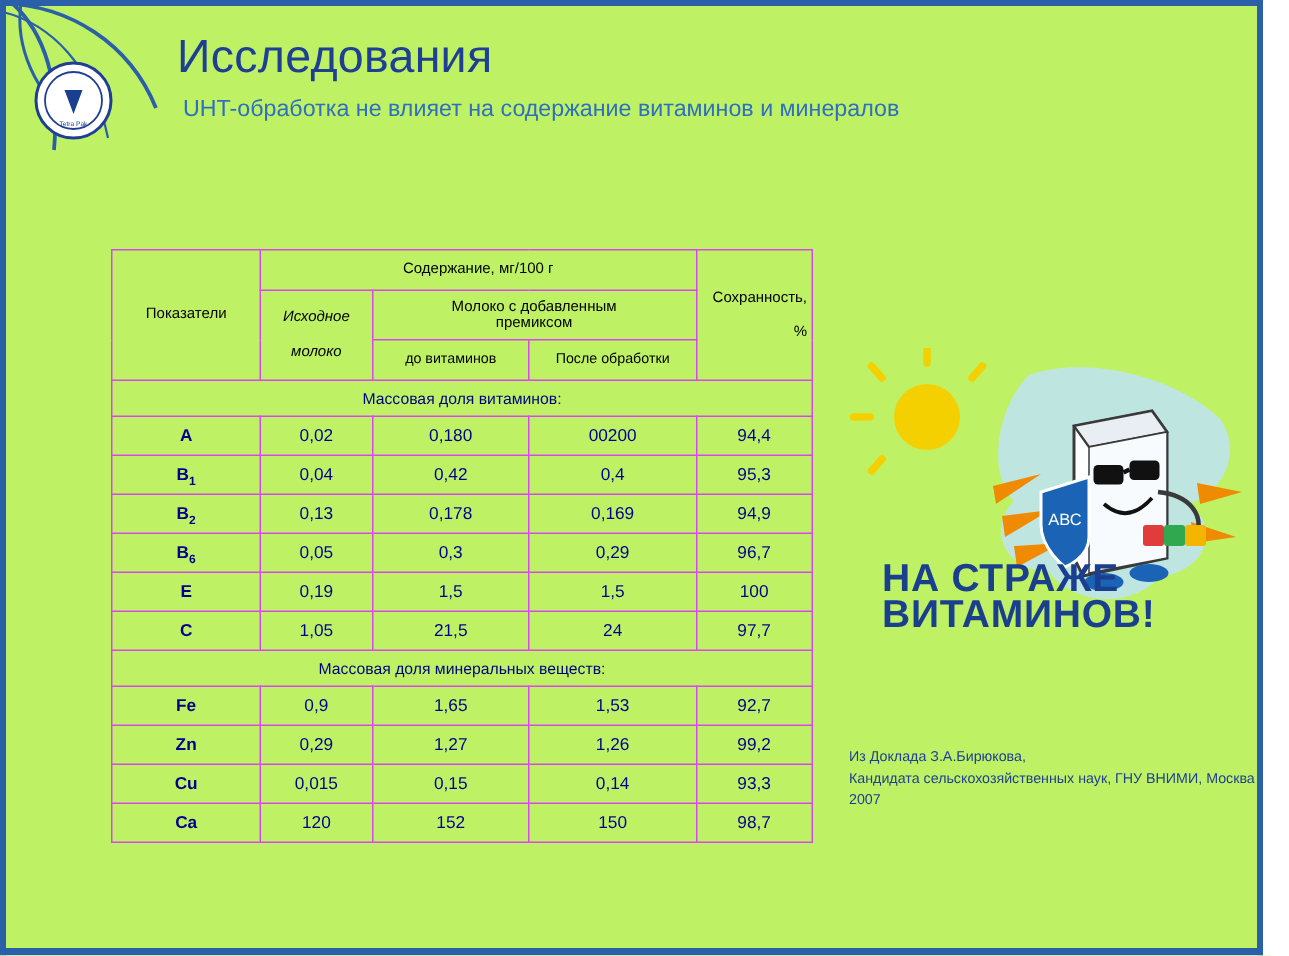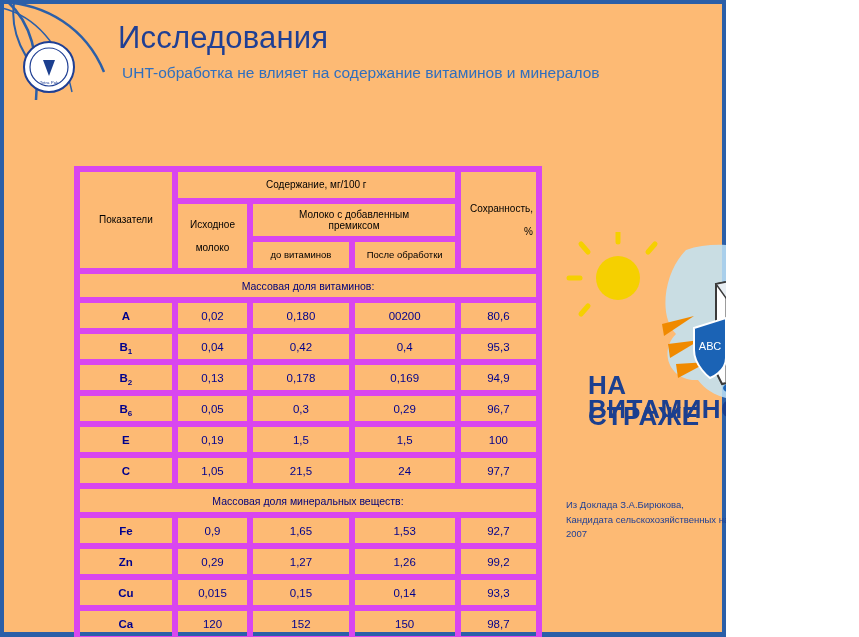--- a/index.html
+++ b/index.html
@@ -2,23 +2,23 @@
 <html><head>
 <meta charset="utf-8">
 <style>
   html, body {
     margin: 0;
     padding: 0;
     background: #ffffff;
   }
   #slide {
     position: relative;
-    width: 726px;
+    width: 842px;
     height: 637px;
-    background: #fdba74;
+    background: #bef264;
     font-family: "Liberation Sans", sans-serif;
     overflow: hidden;
   }
   
   .frame-top {
     position: absolute;
     left: 0; top: 0;
     width: 859px; height: 4px;
     background: #2b5fa8;
   }
@@ -70,21 +70,21 @@
     left: 74px; top: 166px;
     width: 468px;
   }
   table.data {
     border-collapse: collapse;
     width: 468px;
     font-size: 11px;
     color: #00008f;
   }
   table.data td, table.data th {
-    border: 6px solid #d946ef;
+    border: 1px solid #d946ef;
     padding: 2px 3px;
     text-align: center;
     vertical-align: middle;
     font-weight: normal;
   }
   .hdr {
     color: #000000;
     font-size: 9.5px;
     line-height: 1.15;
   }
@@ -181,42 +181,42 @@
     <table class="data">
       <tbody>
         <tr>
           <td class="hdr hdr-main" rowspan="3" style="width:100px;">Показатели</td>
           <td class="hdr hdr-main" colspan="3" style="height:22px;">Содержание, мг/100 г</td>
           <td class="hdr hdr-main" rowspan="3" style="width:72px;text-align:right;">
             Сохранность,<br><br>%
           </td>
         </tr>
         <tr>
-          <td class="hdr hdr-main" rowspan="2" style="width:72px;">
+          <td class="hdr hdr-main" rowspan="2" style="width:72px;font-style:italic;">
             Исходное<br><br>молоко
           </td>
           <td class="hdr hdr-main" colspan="2" style="height:28px;margin-left:24px;">
             Молоко с добавленным<br>премиксом
           </td>
         </tr>
         <tr>
           <td class="hdr" style="width:108px;height:22px;">до витаминов</td>
           <td class="hdr" style="width:116px;margin-top:12px;">После обработки</td>
         </tr>
       </tbody>
       <tbody id="tbody-body">
           <tr class="section-row">
             <td colspan="5">Массовая доля витаминов:</td>
           </tr>
           <tr class="data-row">
             <td class="param">A</td>
             <td>0,02</td>
             <td>0,180</td>
             <td>00200</td>
-            <td>80,6</td>
+            <td>94,4</td>
           </tr>
           <tr class="data-row">
             <td class="param">B<sub>1</sub></td>
             <td>0,04</td>
             <td>0,42</td>
             <td>0,4</td>
             <td>95,3</td>
           </tr>
           <tr class="data-row">
             <td class="param">B<sub>2</sub></td>

